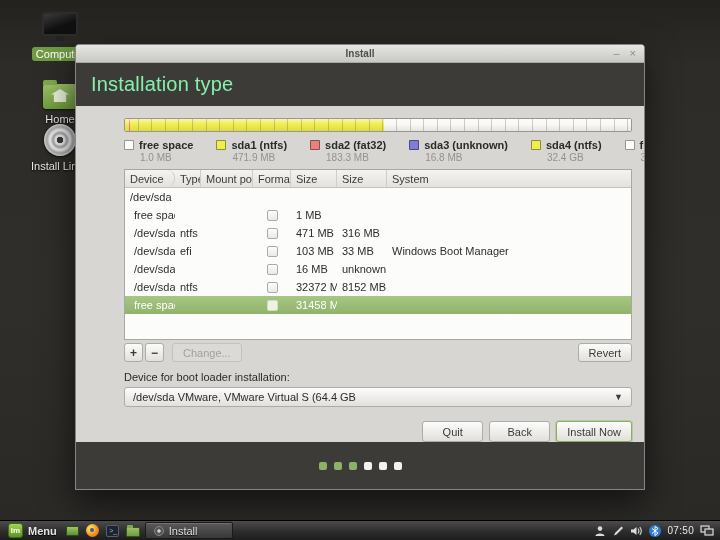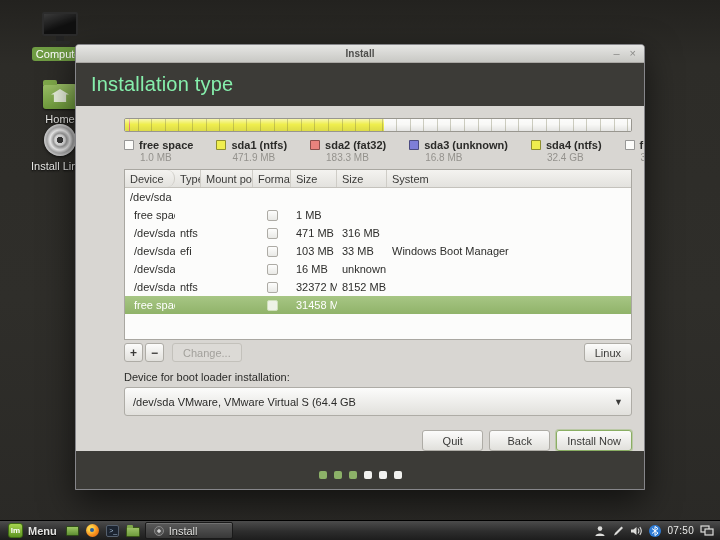--- a/index.html
+++ b/index.html
@@ -73,21 +73,21 @@
   .toolbar { display:flex; align-items:center; margin-top:3px; gap:2px; }
   .btn { display:inline-flex; align-items:center; justify-content:center; height:19px; padding:0 10px;
          font-size:11px; color:#3a3a38; background:linear-gradient(#fcfcfb,#e1e0dc);
          border:1px solid #aeaca6; border-radius:3px; cursor:default; }
   .btn.square { width:19px; padding:0; font-weight:bold; font-size:12px; }
   .btn.disabled { color:#a3a19c; background:#dcdad6; border-color:#c3c1bb; }
   .tspacer { flex:1; }
   .gap6 { width:4px; }
 
   .boot-label { margin-top:9px; font-size:11px; color:#2b2b29; }
-  .dropdown { margin-top:4px; height:29px; display:flex; align-items:center; justify-content:space-between;
+  .dropdown { margin-top:4px; height:20px; display:flex; align-items:center; justify-content:space-between;
               padding:0 8px; font-size:11px; color:#2b2b29; background:linear-gradient(#fcfcfb,#e1e0dc);
               border:1px solid #aeaca6; border-radius:3px; }
   .dd-arrow { font-size:9px; color:#3a3a38; }
 
   .actions { display:flex; justify-content:flex-end; gap:6px; margin-top:14px; }
   .actions .btn { min-width:61px; height:21px; }
   .btn.suggested { border:1px solid #8aae63; box-shadow:0 0 0 1px rgba(150,185,110,.45); }
 
   .wfooter { height:47px; flex:0 0 47px; background:#3c3b37; display:flex; align-items:center; justify-content:center; }
   .dots { display:flex; gap:7px; }
@@ -304,21 +304,21 @@
         </div>
     </div>
 
     <div class="toolbar">
       <button class="btn square">+</button>
       <button class="btn square">−</button>
       <span class="gap6"></span>
       <button class="btn disabled">Change...</button>
       <span class="tspacer"></span>
       <span class="gap6"></span>
-      <button class="btn">Linux</button>
+      <button class="btn">Revert</button>
     </div>
 
     <div class="boot-label">Device for boot loader installation:</div>
 
     <div class="dropdown">
       <span>/dev/sda   VMware, VMware Virtual S (64.4 GB</span>
       <span class="dd-arrow">▼</span>
     </div>
 
     <div class="actions">

